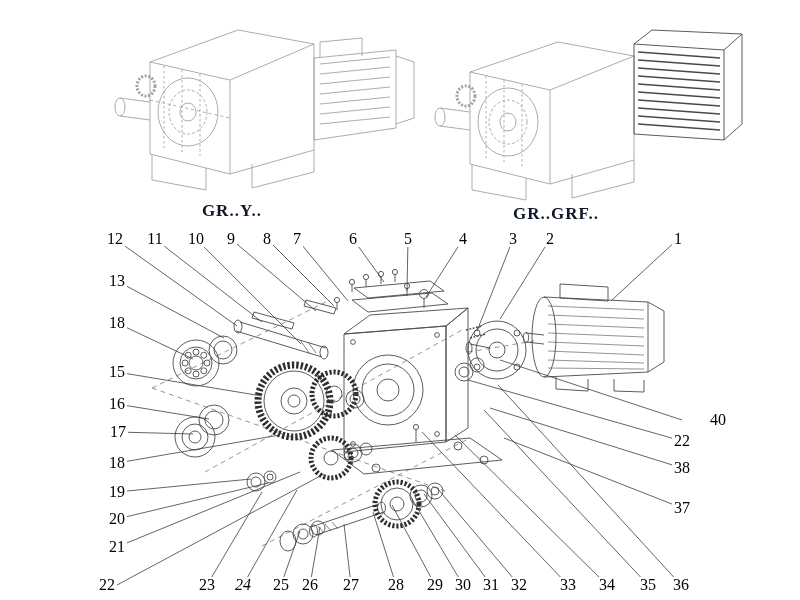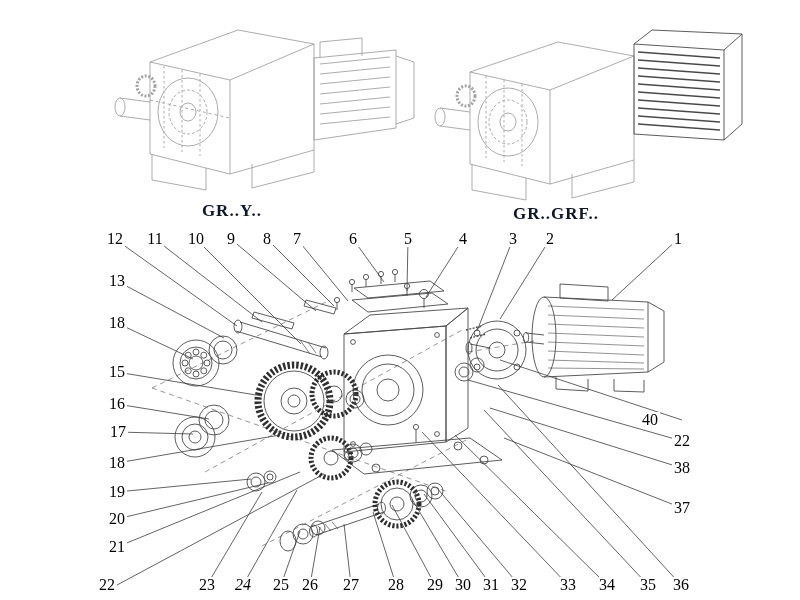--- a/index.html
+++ b/index.html
@@ -302,16 +302,16 @@
       <span class="callout" style="left: 463px; top: 585px;">30</span>
       <span class="callout" style="left: 491px; top: 585px;">31</span>
       <span class="callout" style="left: 519px; top: 585px;">32</span>
       <span class="callout" style="left: 568px; top: 585px;">33</span>
       <span class="callout" style="left: 607px; top: 585px;">34</span>
       <span class="callout" style="left: 648px; top: 585px;">35</span>
       <span class="callout" style="left: 681px; top: 585px;">36</span>
       <span class="callout" style="left: 682px; top: 508px;">37</span>
       <span class="callout" style="left: 682px; top: 468px;">38</span>
       <span class="callout" style="left: 682px; top: 441px;">22</span>
-      <span class="callout" style="left: 650px; top: 420px;">40</span>
+      <span class="callout" style="left: 718px; top: 420px;">40</span>
     </div>
 
 </div>
 
 </body></html>

